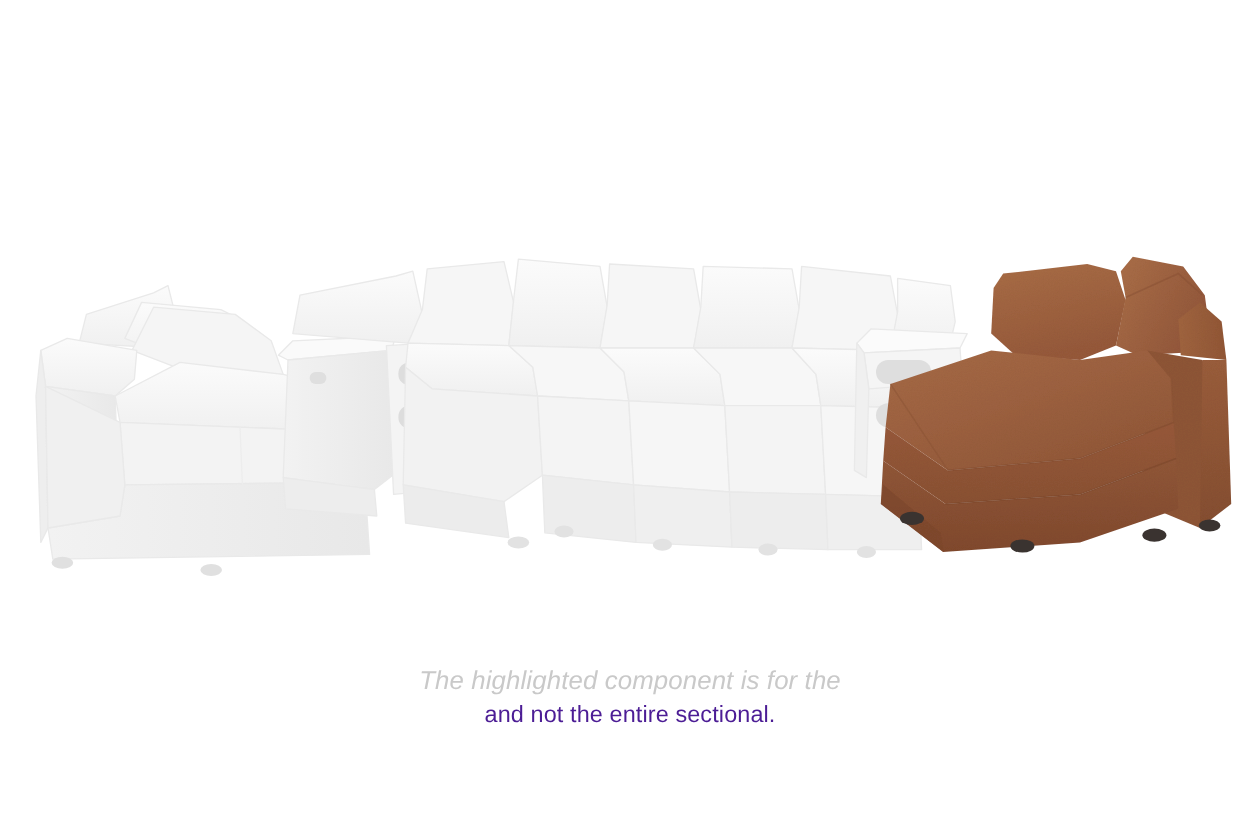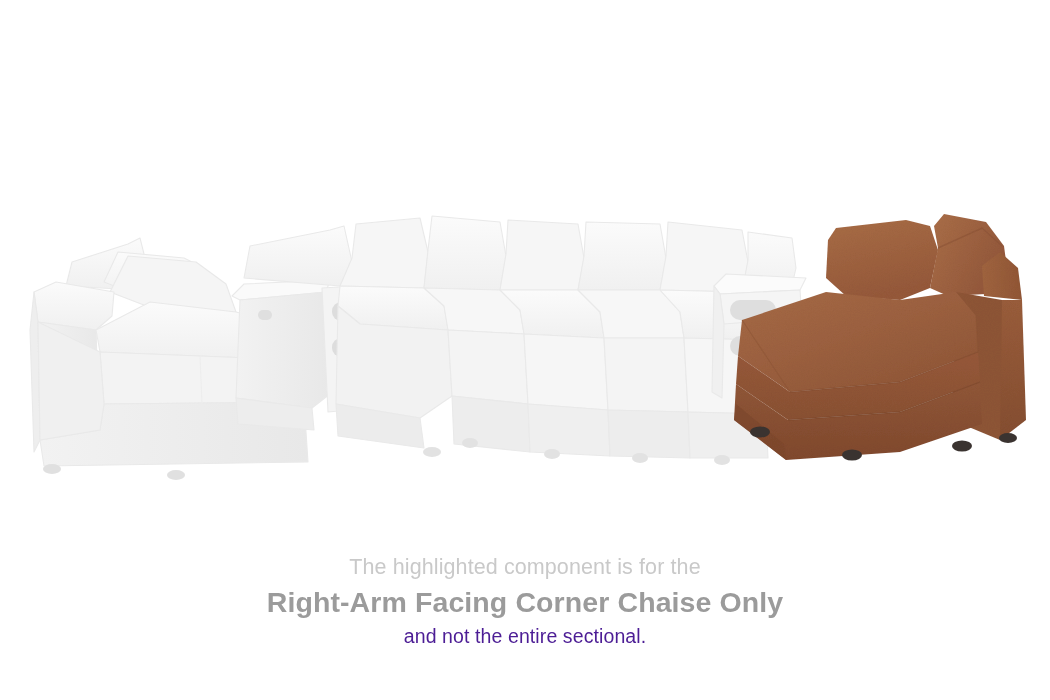--- a/index.html
+++ b/index.html
@@ -13,21 +13,21 @@
   #stage{position:absolute;inset:0;}
   .layer{position:absolute;left:0;top:0;width:1050px;height:700px;}
   #caption{
     position:absolute;left:0;right:0;top:552px;
     text-align:center;
     user-select:none;
   }
   .cap-line{display:block;white-space:nowrap;}
   .cap-1{
     font-size:21.5px;font-weight:400;color:#c9c9c9;
-    letter-spacing:.1px;line-height:30px;
+    letter-spacing:.1px;line-height:30px;font-style:italic;
   }
   .cap-2{
     font-size:28.5px;font-weight:700;color:#9b9b9b;
     letter-spacing:.1px;line-height:40px;
   }
   .cap-3{
     font-size:19.5px;font-weight:400;color:#4c1d95;
     letter-spacing:.1px;line-height:28px;
   }
 </style>
@@ -209,17 +209,16 @@
     <g>
       <ellipse cx="760" cy="432" rx="10" ry="5.5" fill="#3a3330"></ellipse>
       <ellipse cx="852" cy="455" rx="10" ry="5.5" fill="#3a3330"></ellipse>
       <ellipse cx="962" cy="446" rx="10" ry="5.5" fill="#3a3330"></ellipse>
       <ellipse cx="1008" cy="438" rx="9" ry="5" fill="#3a3330"></ellipse>
     </g>
   </svg>
 
   <div id="caption">
     <span class="cap-line cap-1">The highlighted component is for the</span>
-    <span class="cap-line cap-2">Right-Arm Facing Corner Chaise Only</span>
     <span class="cap-line cap-3">and not the entire sectional.</span>
   </div>
 
 </div>
 
 </body></html>

